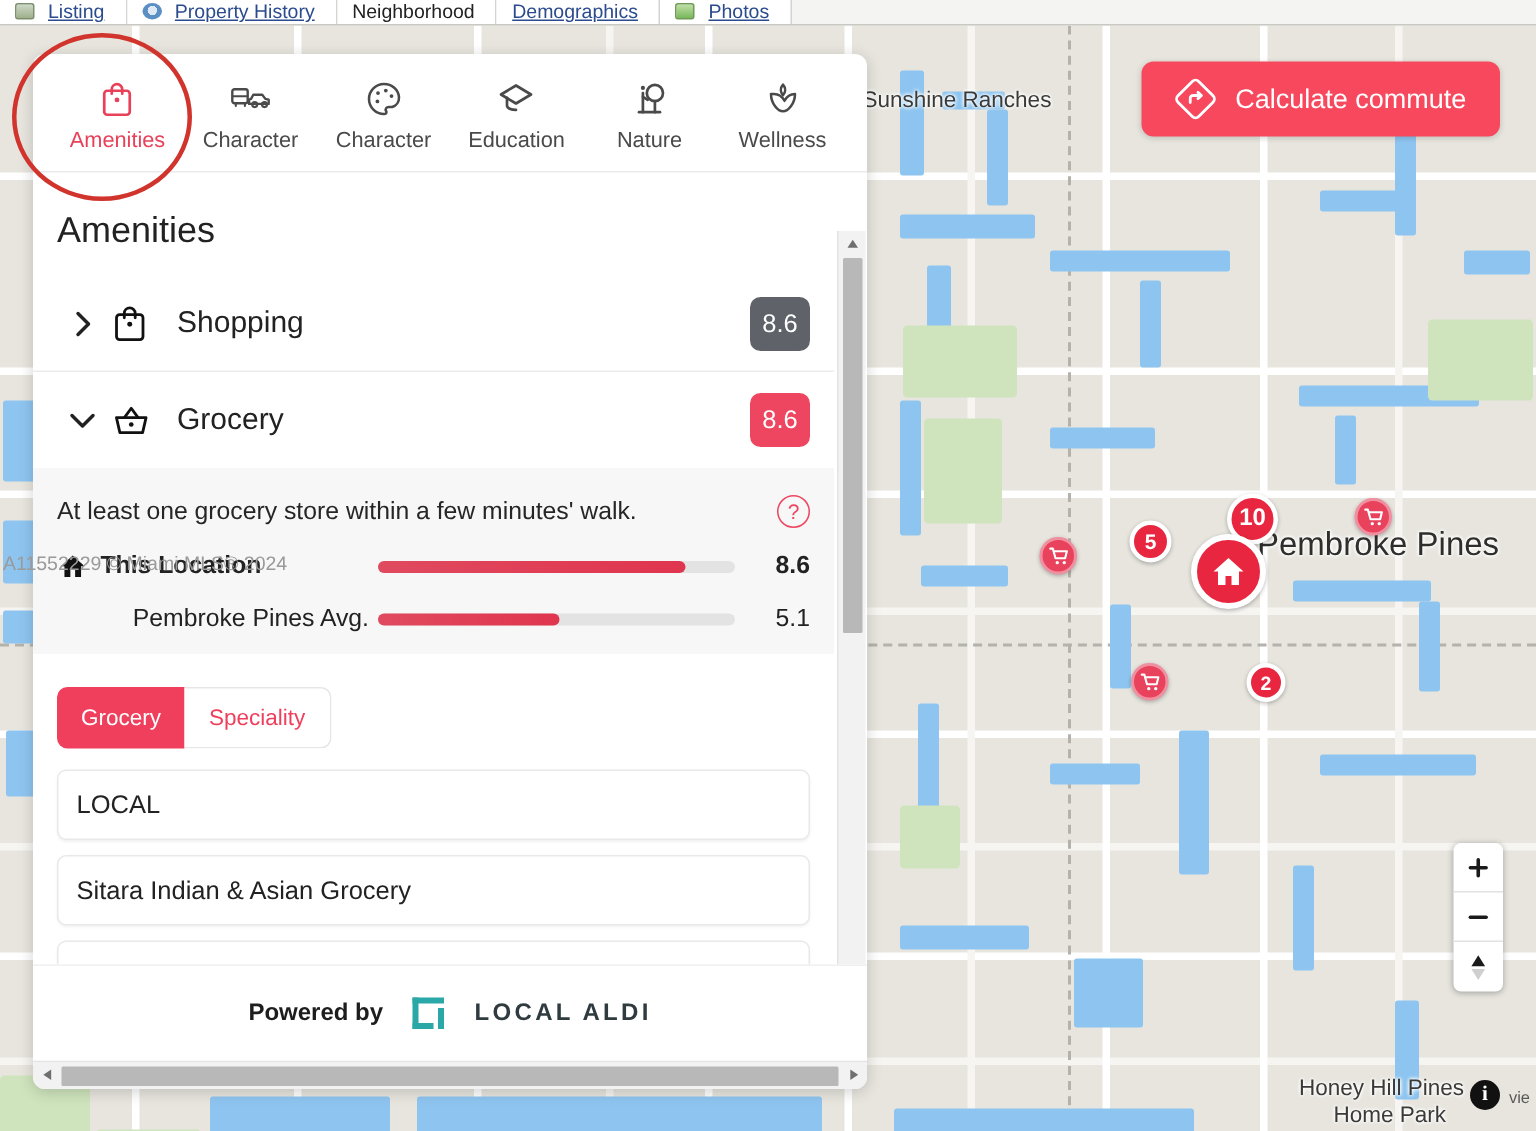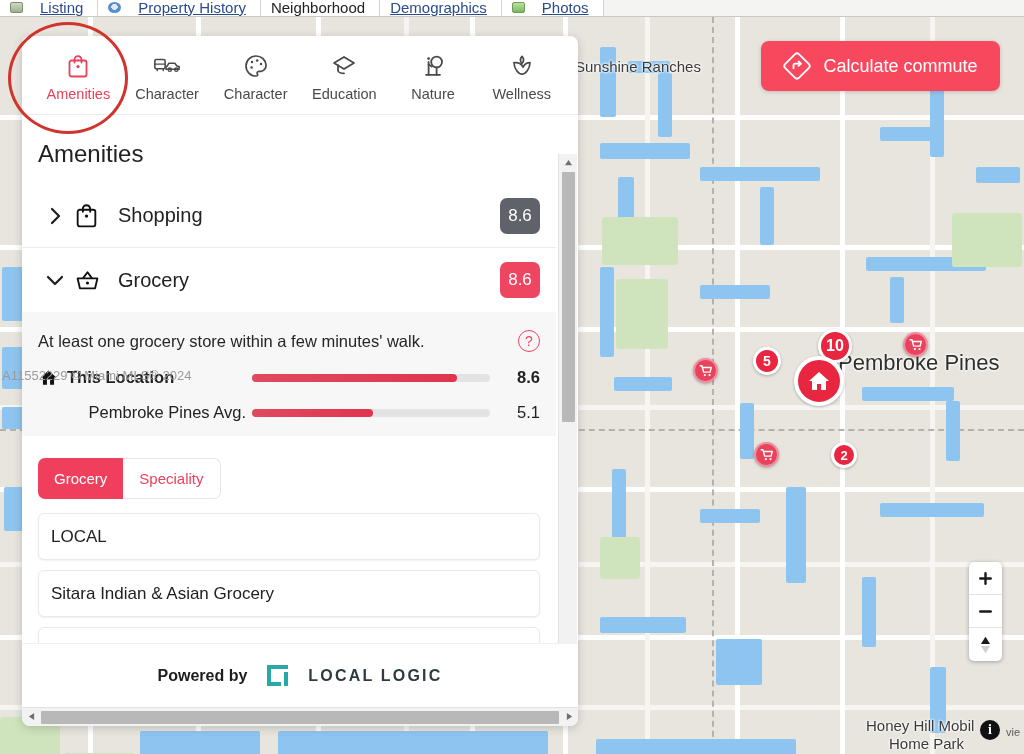--- a/index.html
+++ b/index.html
@@ -14,25 +14,25 @@
 
   
   .tabstrip {
     position: absolute; top: 0; left: 0; width: 1024px; height: 17px;
     background: #f4f4f2;
     border-bottom: 1px solid #c9c9c4;
     display: flex; align-items: flex-end; gap: 0;
     overflow: hidden; z-index: 40;
   }
   .tabstrip .tab {
-    height: 17px; display: flex; align-items: center; gap: 17px;
+    height: 17px; display: flex; align-items: center; gap: 9px;
     padding: 0 14px 0 10px;
     background: #ffffff;
     border-right: 1px solid #d4d4d0;
-    font-size: 15px;
+    font-size: 13px;
     white-space: nowrap;
     color: #2a4b8d;
     text-decoration: underline;
     text-align: right;
   }
   .tabstrip .tab.plain { color: #222; text-decoration: none; background:#fff; }
   .tabstrip .tico {
     width: 13px; height: 11px; flex: 0 0 auto; display:block;
     border-radius: 2px;
   }
@@ -309,21 +309,21 @@
       <div class="green" style="left:602px;top:200px;width:76px;height:48px;"></div>
       <div class="green" style="left:616px;top:262px;width:52px;height:70px;"></div>
       <div class="green" style="left:952px;top:196px;width:70px;height:54px;"></div>
       <div class="green" style="left:600px;top:520px;width:40px;height:42px;"></div>
       <div class="green" style="left:0px;top:700px;width:60px;height:54px;"></div>
       <div class="green" style="left:64px;top:736px;width:70px;height:20px;"></div>
     </div>
 
     <div class="maplabel" style="left:575px; top:41px;">Sunshine Ranches</div>
     <div class="maplabel big" style="left:838px; top:333px;">Pembroke Pines</div>
-    <div class="maplabel" style="left:866px; top:700px;">Honey Hill Mobil</div>
+    <div class="maplabel" style="left:866px; top:700px;">Honey Hill Pines</div>
     <div class="maplabel" style="left:889px; top:718px;">Home Park</div>
 
     <div class="pin cluster" style="left:818px; top:312px; width:34px; height:34px;">10</div>
     <div class="pin cluster" style="left:753px; top:330px; width:28px; height:28px; font-size:14px;">5</div>
     <div class="pin cluster" style="left:831px; top:425px; width:26px; height:26px; font-size:13px;">2</div>
 
     <div class="pin home" style="left:794px; top:339px; width:50px; height:50px;">
       <svg width="26" height="24" viewBox="0 0 24 24">
         <path d="M12 3 L22 12 h-3 v9 h-5 v-6 h-4 v6 H5 v-9 H2 Z" fill="#fff"></path>
       </svg>
@@ -559,21 +559,21 @@
     </div>
 
     <div class="panel-foot">
       <span class="powered">Powered by</span>
       <span class="ll-mark">
         <i style="left:0;top:0;width:21px;height:4px;"></i>
         <i style="left:0;top:0;width:4px;height:21px;"></i>
         <i style="left:0;top:17px;width:14px;height:4px;"></i>
         <i style="left:17px;top:7px;width:4px;height:14px;"></i>
       </span>
-      <span class="ll-word">LOCAL LOGIC</span>
+      <span class="ll-word">LOCAL ALDI</span>
     </div>
 
     <div class="hscroll">
       <span class="arrow">
         <svg width="7" height="9" viewBox="0 0 8 10">
             <path d="M7 1 L1 5 L7 9 Z" fill="#6f6f6f"></path>
           </svg>
       </span>
       <span class="hthumb"></span>
       <span class="arrow">

